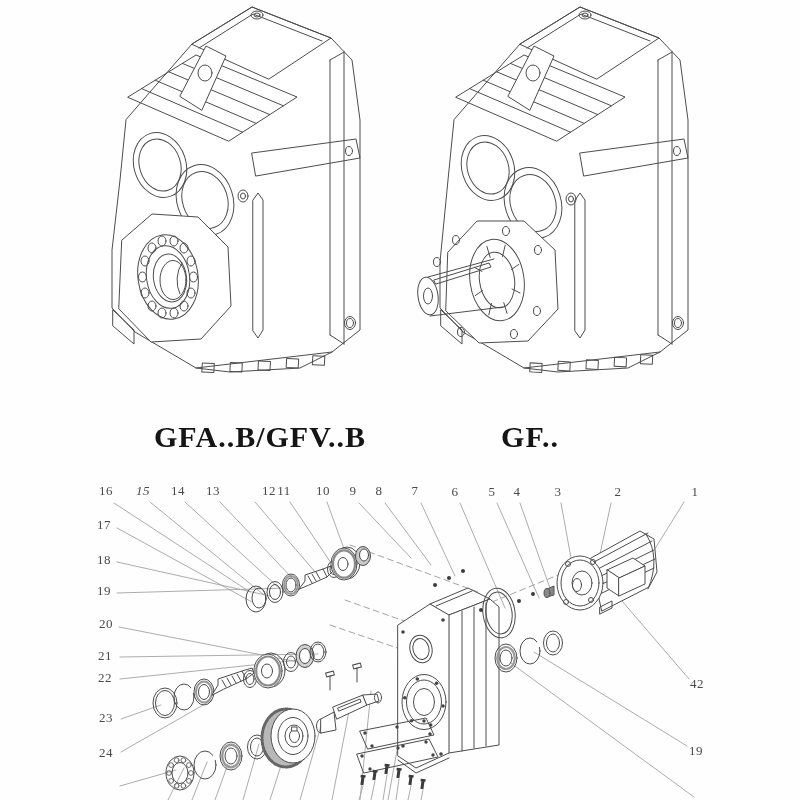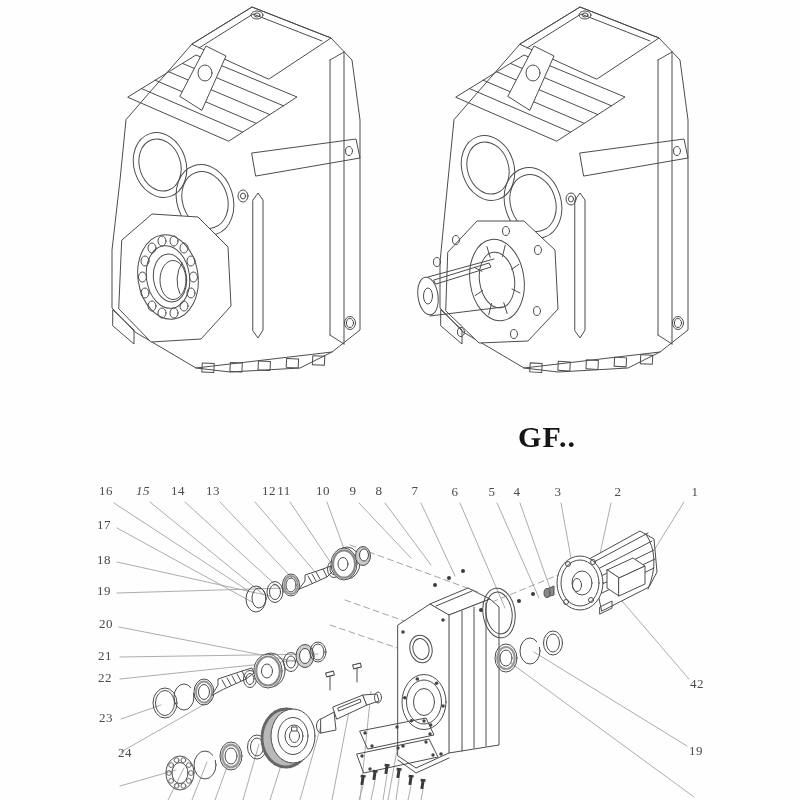--- a/index.html
+++ b/index.html
@@ -408,21 +408,22 @@
           <circle cx="593" cy="562" r="2.5"></circle>
       <circle cx="566" cy="602" r="2.5"></circle>
           <circle cx="591" cy="600" r="2.5"></circle>
       <ellipse cx="582" cy="583" rx="10" ry="12"></ellipse>
       <ellipse cx="577" cy="585" rx="4.5" ry="6.5"></ellipse>
       <path d="M600,607 L612,601 L612,608 L600,614 Z"></path>
     </g>
   </g>
 </svg>
 
-<div class="caption" style="left:547px;top:437px;">GF..</div>
+<div class="caption" style="left:260px;top:437px;">GFA..B/GFV..B</div>
+<div class="caption" style="left:530px;top:437px;">GF..</div>
 
 <span class="callout" style="left:106px;top:491px;">16</span>
 <span class="callout" style="left:143px;top:491px;font-style:italic;">15</span>
 <span class="callout" style="left:178px;top:491px;">14</span>
 <span class="callout" style="left:213px;top:491px;">13</span>
 <span class="callout" style="left:249px;top:491px;margin-left:20px;">12</span>
 <span class="callout" style="left:284px;top:491px;">11</span>
 <span class="callout" style="left:323px;top:491px;">10</span>
 <span class="callout" style="left:353px;top:491px;">9</span>
 <span class="callout" style="left:379px;top:491px;">8</span>
@@ -433,18 +434,18 @@
 <span class="callout" style="left:558px;top:492px;">3</span>
 <span class="callout" style="left:618px;top:492px;">2</span>
 <span class="callout" style="left:695px;top:492px;">1</span>
 <span class="callout" style="left:104px;top:525px;">17</span>
 <span class="callout" style="left:104px;top:560px;">18</span>
 <span class="callout" style="left:104px;top:591px;">19</span>
 <span class="callout" style="left:106px;top:624px;">20</span>
 <span class="callout" style="left:105px;top:656px;">21</span>
 <span class="callout" style="left:105px;top:678px;text-align:right;">22</span>
 <span class="callout" style="left:106px;top:718px;">23</span>
-<span class="callout" style="left:106px;top:753px;margin-left:19px;">24</span>
+<span class="callout" style="left:106px;top:753px;">24</span>
 <span class="callout" style="left:104px;top:817px;margin-left:8px;">25</span>
 <span class="callout" style="left:697px;top:684px;">42</span>
 <span class="callout" style="left:696px;top:751px;">19</span>
 
 </div>
 
 </body></html>

